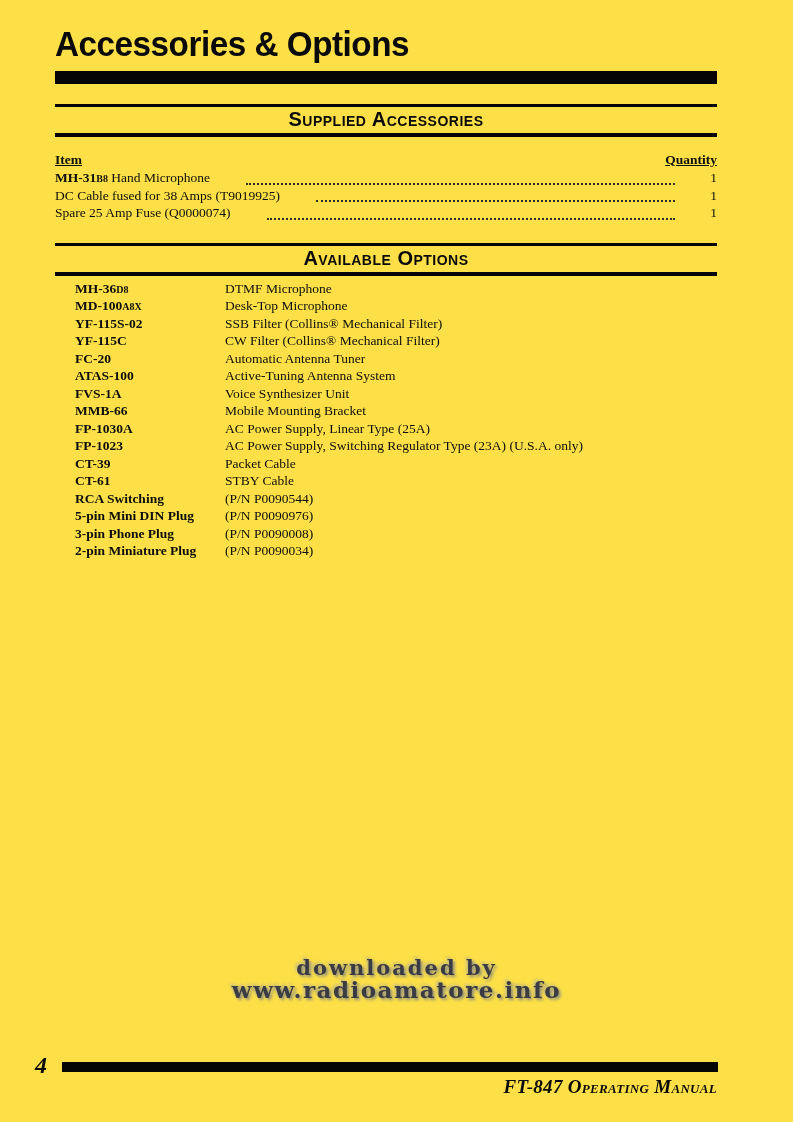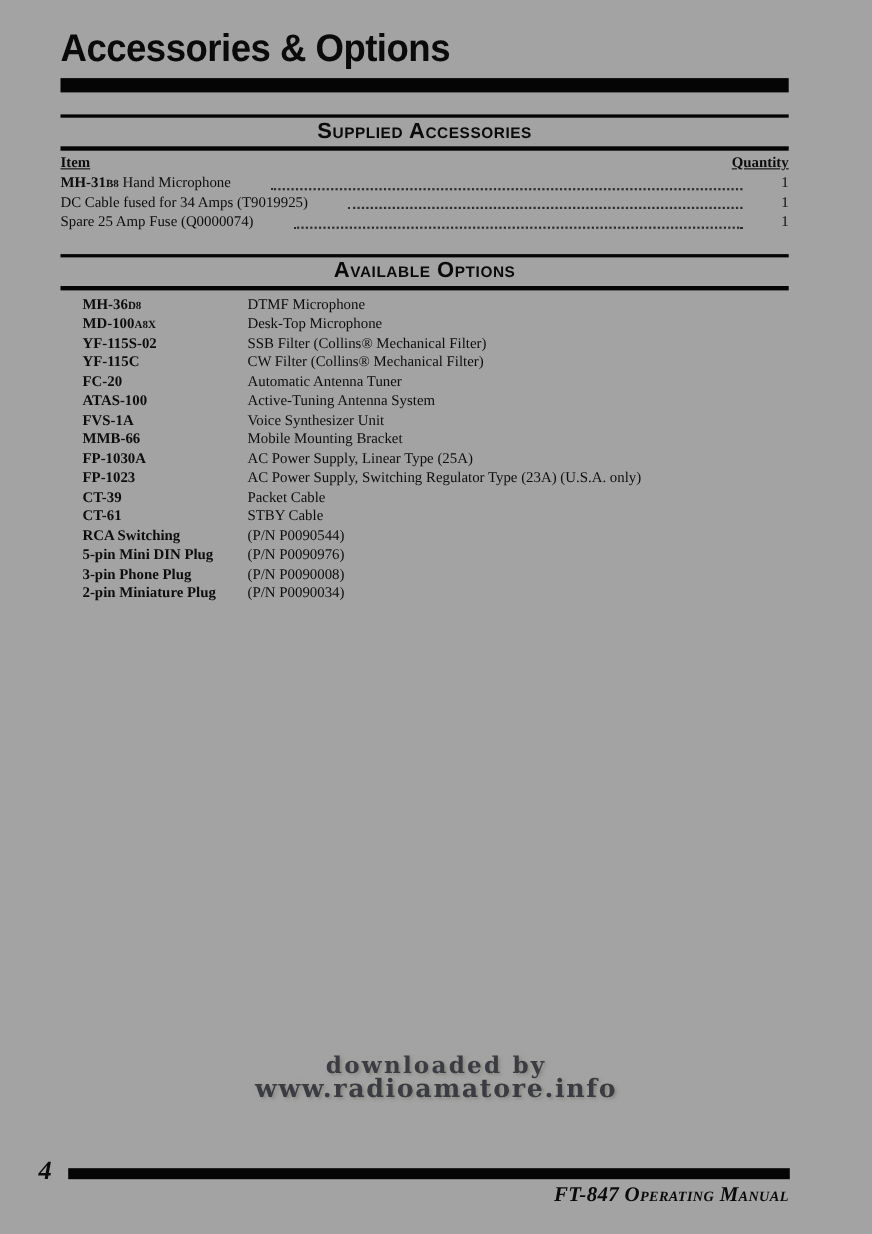--- a/index.html
+++ b/index.html
@@ -4,21 +4,21 @@
 <style>
   html, body { margin: 0; padding: 0; }
   body {
     width: 793px; height: 1122px;
     background: #ffffff;
     font-family: "Liberation Serif", serif;
     color: #0d0d0d;
     position: relative;
     overflow: hidden;
   }
-  .page { position: absolute; inset: 0; background: #a3a3a3; }
+  .page { position: absolute; inset: 0; background: #fde047; }
 
   .content { position: absolute; left: 55px; width: 662px; top: 0; }
 
   .doc-title {
     margin: 26px 0 0 0;
     font-family: "Liberation Sans", sans-serif;
     font-weight: bold;
     font-size: 35px;
     line-height: 36px;
     letter-spacing: -0.5px;
@@ -35,21 +35,21 @@
     font-family: "Liberation Sans", sans-serif;
     font-weight: bold;
     font-variant: small-caps;
     font-size: 20px;
     letter-spacing: 0.5px;
     padding: 1px 0 2px 0;
     color: #0a0a0a;
   }
   .section-head .rule-bottom { height: 4px; background: #050505; }
 
-  .acc-table { margin-top: 3px; }
+  .acc-table { margin-top: 15px; }
   .acc-header {
     display: flex; justify-content: space-between;
     font-weight: bold; font-size: 13.5px; height: 18px;
     align-items: baseline;
   }
   .acc-header span { text-decoration: underline; }
 
   .acc-row {
     display: flex; align-items: baseline;
     font-size: 13.5px; height: 17.5px; gap: 32px;
@@ -120,21 +120,21 @@
         <span>Item</span>
         <span>Quantity</span>
       </div>
       <div>
           <div class="acc-row">
     <span class="name"><span class="model">MH-31</span><span class="suffix">B8</span><span class="rest"> Hand Microphone</span></span>
     <span class="leader"></span>
     <span class="qty">1</span>
   </div>
           <div class="acc-row">
-    <span class="name"><span class="model"></span><span class="suffix"></span><span class="rest">DC Cable fused for 34 Amps (T9019925)</span></span>
+    <span class="name"><span class="model"></span><span class="suffix"></span><span class="rest">DC Cable fused for 38 Amps (T9019925)</span></span>
     <span class="leader"></span>
     <span class="qty">1</span>
   </div>
           <div class="acc-row">
     <span class="name"><span class="model"></span><span class="suffix"></span><span class="rest">Spare 25 Amp Fuse (Q0000074)</span></span>
     <span class="leader"></span>
     <span class="qty">1</span>
   </div>
         </div>
     </div>

